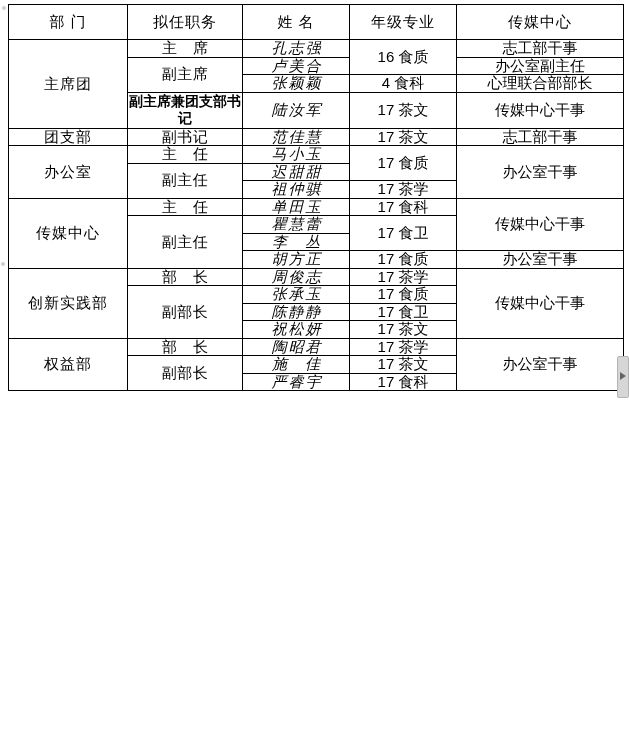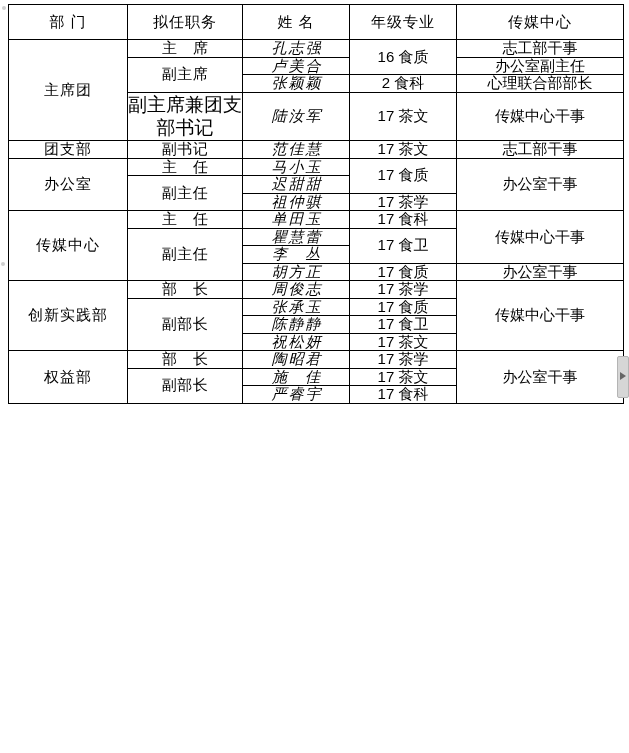--- a/index.html
+++ b/index.html
@@ -52,21 +52,22 @@
     font-size: 15px;
     letter-spacing: 0.5px;
   }
   td.post.spaced {
     letter-spacing: 6px;
     text-indent: 6px;
   }
   td.post.two-line {
     letter-spacing: 0px;
     line-height: 1.25;
-    font-size: 19px;
+    font-size: 14px;
+    font-weight: bold;
   }
   td.name {
     font-size: 15px;
     letter-spacing: 2px;
     text-indent: 2px;
     font-style: italic;
   }
   td.name.spaced {
     letter-spacing: 7px;
     text-indent: 7px;
@@ -153,21 +154,21 @@
         <td class="major" rowspan="2">16 食质</td>
         <td class="former">志工部干事</td>
       </tr>
       <tr class="r-row">
         <td class="post" rowspan="2">副主席</td>
         <td class="name">卢美合</td>
         <td class="former">办公室副主任</td>
       </tr>
       <tr class="r-row">
         <td class="name">张颖颖</td>
-        <td class="major">2 食科</td>
+        <td class="major">4 食科</td>
         <td class="former">心理联合部部长</td>
       </tr>
       <tr class="r-row">
         <td class="post two-line">副主席兼团支部书记</td>
         <td class="name">陆汝军</td>
         <td class="major">17 茶文</td>
         <td class="former">传媒中心干事</td>
       </tr>
 
       <tr class="r-row">

